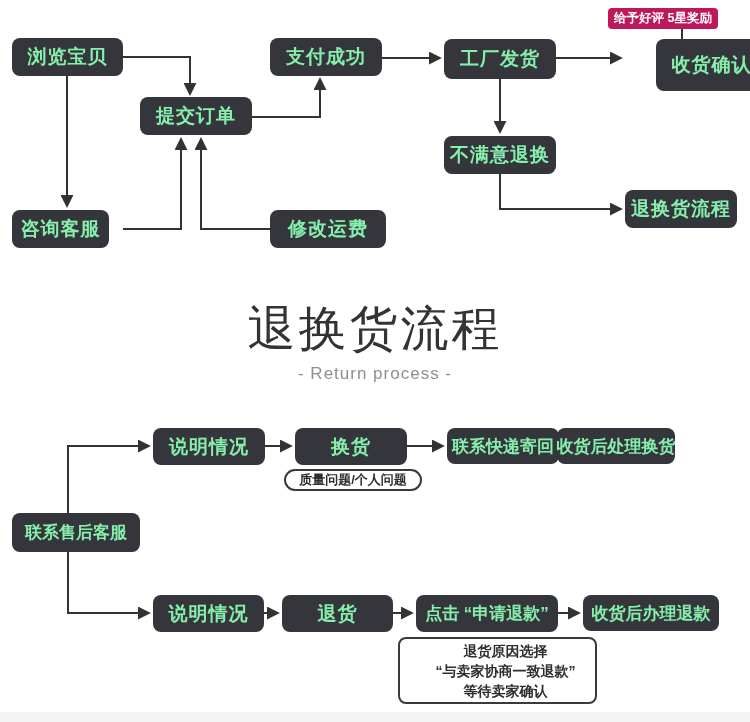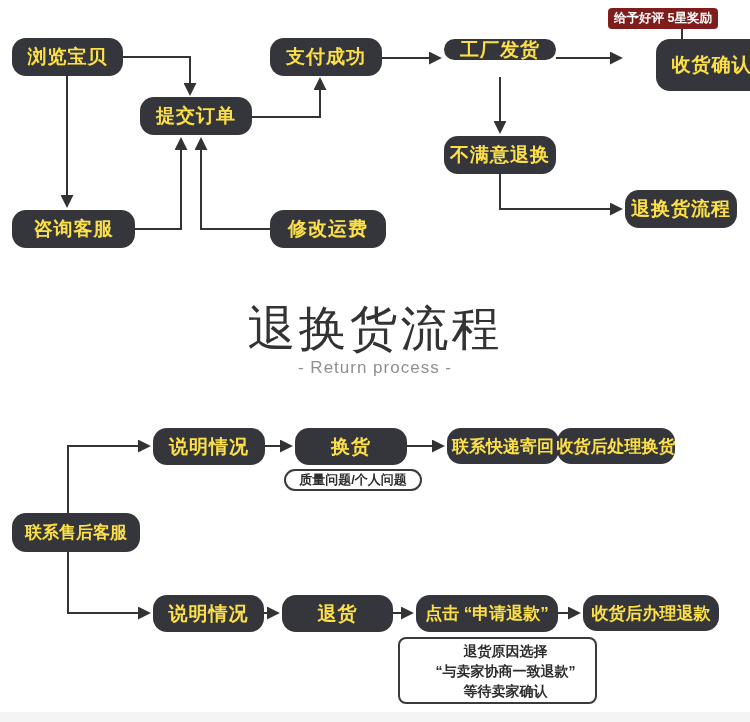--- a/index.html
+++ b/index.html
@@ -7,32 +7,32 @@
     position:relative;
     width:750px;height:722px;
     background:#ffffff;
     overflow:hidden;
     font-family:"Liberation Sans","DejaVu Sans",sans-serif;
   }
   #connectors{position:absolute;left:0;top:0;width:750px;height:722px;pointer-events:none;}
   .node{
     position:absolute;
     background:#34363c;
-    color:#fde047;
-    border-radius:14px;
+    color:#86efac;
+    border-radius:8px;
     display:flex;align-items:center;justify-content:center;
     font-weight:bold;font-size:19px;
     white-space:nowrap;
     letter-spacing:1px;
     z-index:2;
   }
   .node.small{font-size:17px;letter-spacing:0;}
   .tag{
     position:absolute;
-    background:#7f1d1d;color:#ffffff;
+    background:#be185d;color:#ffffff;
     border-radius:4px;
     display:flex;align-items:center;justify-content:center;
     font-weight:bold;font-size:12.5px;white-space:nowrap;
     z-index:2;
   }
   .note{
     position:absolute;
     background:#ffffff;
     border:2px solid #3a3a3a;
     color:#2e2e2e;
@@ -47,20 +47,21 @@
   }
   #section-header{
     position:absolute;left:0;top:300px;width:750px;
     text-align:center;z-index:2;
   }
   #section-title{
     font-size:48px;font-weight:300;color:#333333;
     letter-spacing:3px;line-height:1.2;
   }
   #section-subtitle{
+    margin-top:6px;
     font-size:17px;color:#8f8f8f;letter-spacing:1px;
   }
   #footer-bar{
     position:absolute;left:0;bottom:0;width:750px;height:10px;
     background:#f4f4f5;z-index:1;
   }
 </style>
 </head>
 <body>
 
@@ -92,24 +93,24 @@
       <path d="M559,446 L577,446" marker-end="url(#arw)"></path>
       <path d="M264,613 L276,613" marker-end="url(#arw)"></path>
       <path d="M393,613 L410,613" marker-end="url(#arw)"></path>
       <path d="M558,613 L577,613" marker-end="url(#arw)"></path>
     </g>
   </svg>
 
   <div class="node" style="left:12px;top:38px;width:111px;height:38px">浏览宝贝</div>
   <div class="node" style="left:140px;top:97px;width:112px;height:38px">提交订单</div>
   <div class="node" style="left:270px;top:38px;width:112px;height:38px">支付成功</div>
-  <div class="node" style="left:444px;top:39px;width:112px;height:21px">工厂发货</div>
+  <div class="node" style="left:444px;top:39px;width:112px;height:40px">工厂发货</div>
   <div class="node" style="left:656px;top:39px;width:111px;height:52px">收货确认</div>
   <div class="tag" style="left:608px;top:8px;width:110px;height:21px">给予好评 5星奖励</div>
-  <div class="node" style="left:12px;top:210px;width:123px;height:38px">咨询客服</div>
+  <div class="node" style="left:12px;top:210px;width:97px;height:38px">咨询客服</div>
   <div class="node" style="left:270px;top:210px;width:116px;height:38px">修改运费</div>
   <div class="node" style="left:444px;top:136px;width:112px;height:38px">不满意退换</div>
   <div class="node" style="left:625px;top:190px;width:112px;height:38px">退换货流程</div>
 
   <div id="section-header">
     <div id="section-title">退换货流程</div>
     <div id="section-subtitle">- Return process -</div>
   </div>
 
   <div class="node small" style="left:12px;top:513px;width:128px;height:39px">联系售后客服</div>

